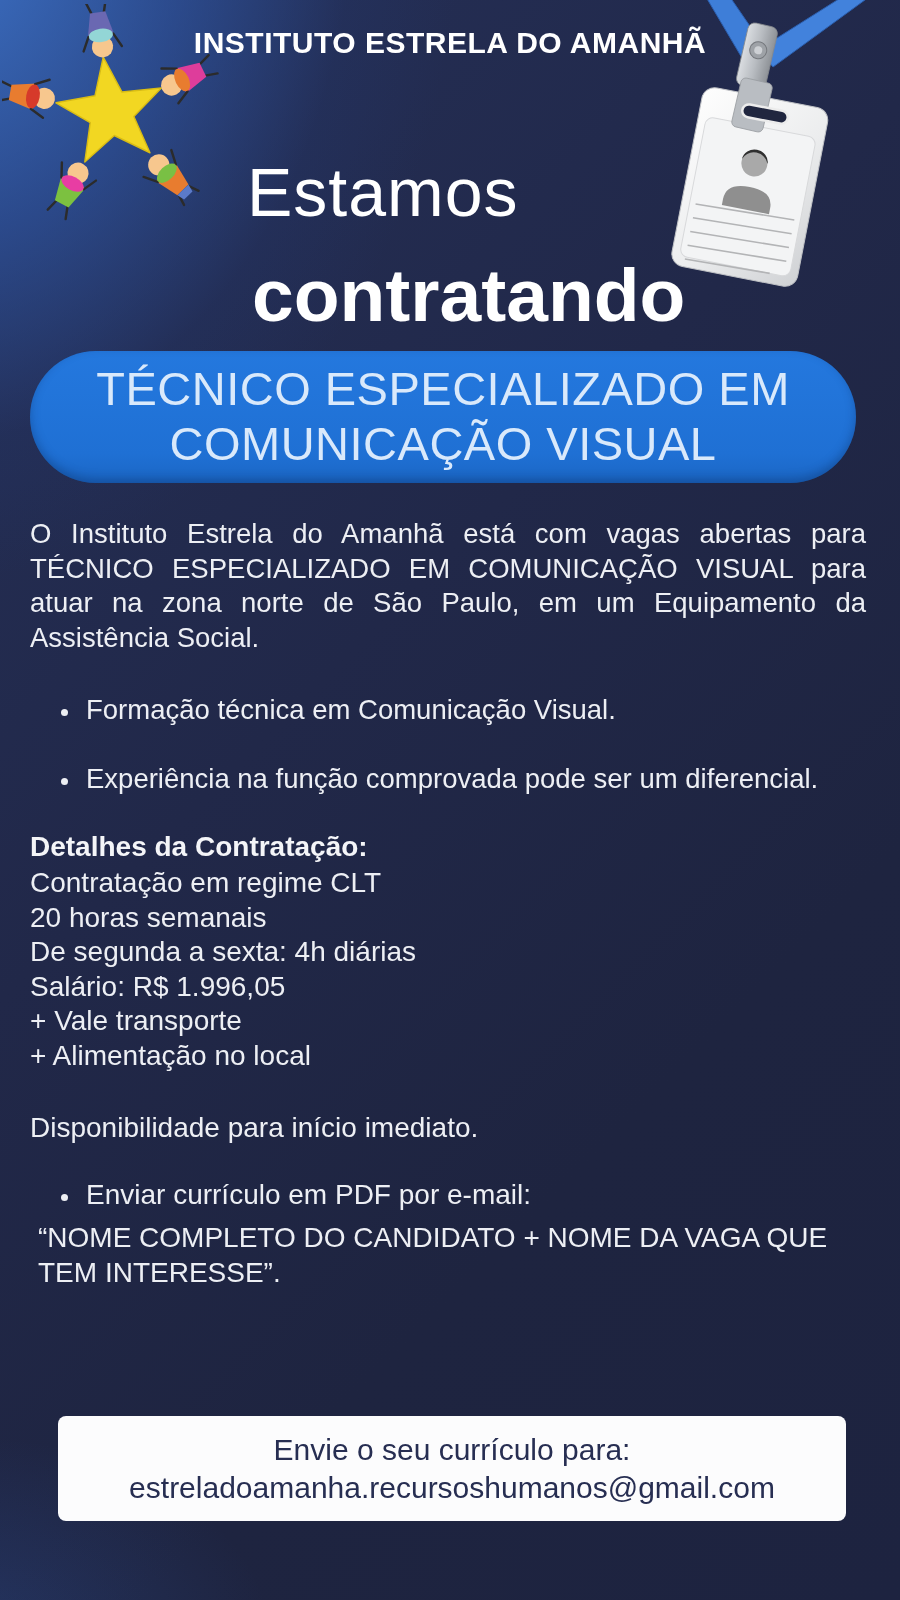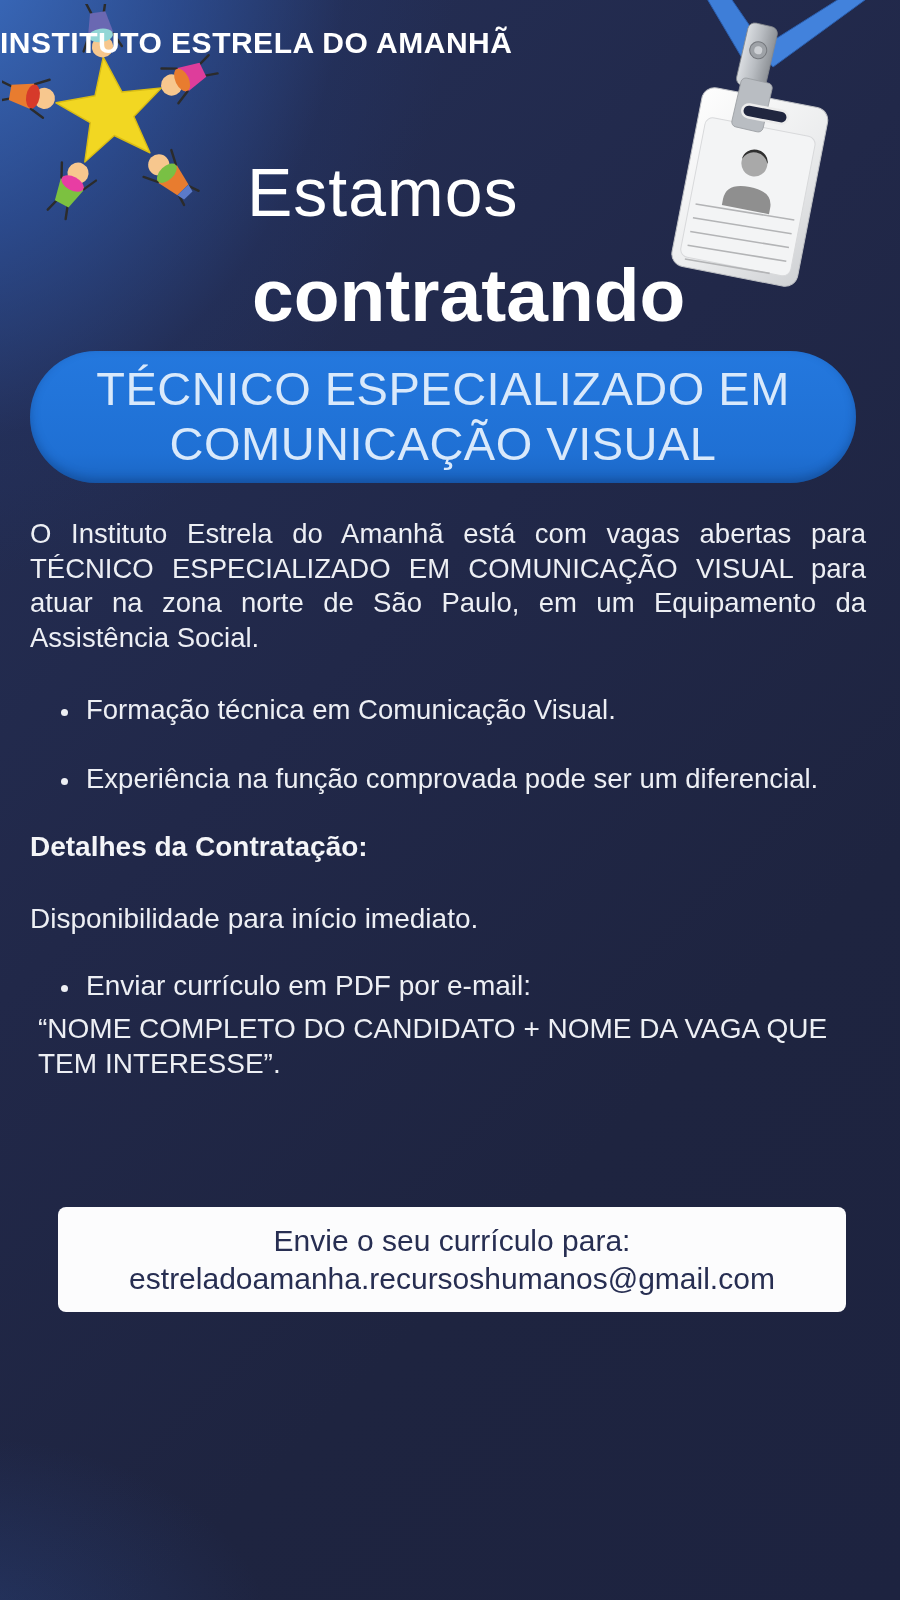--- a/index.html
+++ b/index.html
@@ -16,21 +16,21 @@
         rgba(36,58,116,0.22) 62%, rgba(36,58,116,0) 78%),
       radial-gradient(ellipse 520px 340px at -40px 1640px,
         rgba(52,94,180,0.28) 0%, rgba(52,94,180,0) 60%),
       linear-gradient(135deg,#253058 0%,#212849 40%,#1e2440 70%,#1d2340 100%);
     color:#EEF0F5;
   }
 
   
   .institute{
     position:absolute;top:26px;left:0;width:100%;
-    text-align:left;font-size:30px;font-weight:800;letter-spacing:.5px;
+    text-align:center;font-size:30px;font-weight:800;letter-spacing:.5px;
     color:#FFFFFF;
   }
   .logo{position:absolute;top:4px;left:2px;width:222px;height:218px;}
   .badge{position:absolute;top:0;right:24px;width:250px;height:300px;}
 
   .headline-light{
     position:absolute;top:158px;left:247px;
     font-size:68px;font-weight:300;letter-spacing:1px;color:#FFFFFF;line-height:1;
   }
   .headline-bold{
@@ -197,20 +197,28 @@
     </div>
 
     <p class="intro">O Instituto Estrela do Amanhã está com vagas abertas para TÉCNICO ESPECIALIZADO EM COMUNICAÇÃO VISUAL para atuar na zona norte de São Paulo, em um Equipamento da Assistência Social.</p>
 
     <ul class="req">
       <li>Formação técnica em Comunicação Visual.</li>
       <li>Experiência na função comprovada pode ser um diferencial.</li>
     </ul>
 
     <div class="details-heading">Detalhes da Contratação:</div>
+    <div class="details-block">
+      <div class="detail-line">Contratação em regime CLT</div>
+      <div class="detail-line">20 horas semanais</div>
+      <div class="detail-line">De segunda a sexta: 4h diárias</div>
+      <div class="detail-line">Salário: R$ 1.996,05</div>
+      <div class="detail-line">+ Vale transporte</div>
+      <div class="detail-line">+ Alimentação no local</div>
+    </div>
 
     <p class="availability">Disponibilidade para início imediato.</p>
 
     <ul class="app">
       <li>Enviar currículo em PDF por e-mail:</li>
     </ul>
     <p class="note">“NOME COMPLETO DO CANDIDATO + NOME DA VAGA QUE TEM INTERESSE”.</p>
 
     <div class="footer-box">
       <div class="l1">Envie o seu currículo para:</div>

